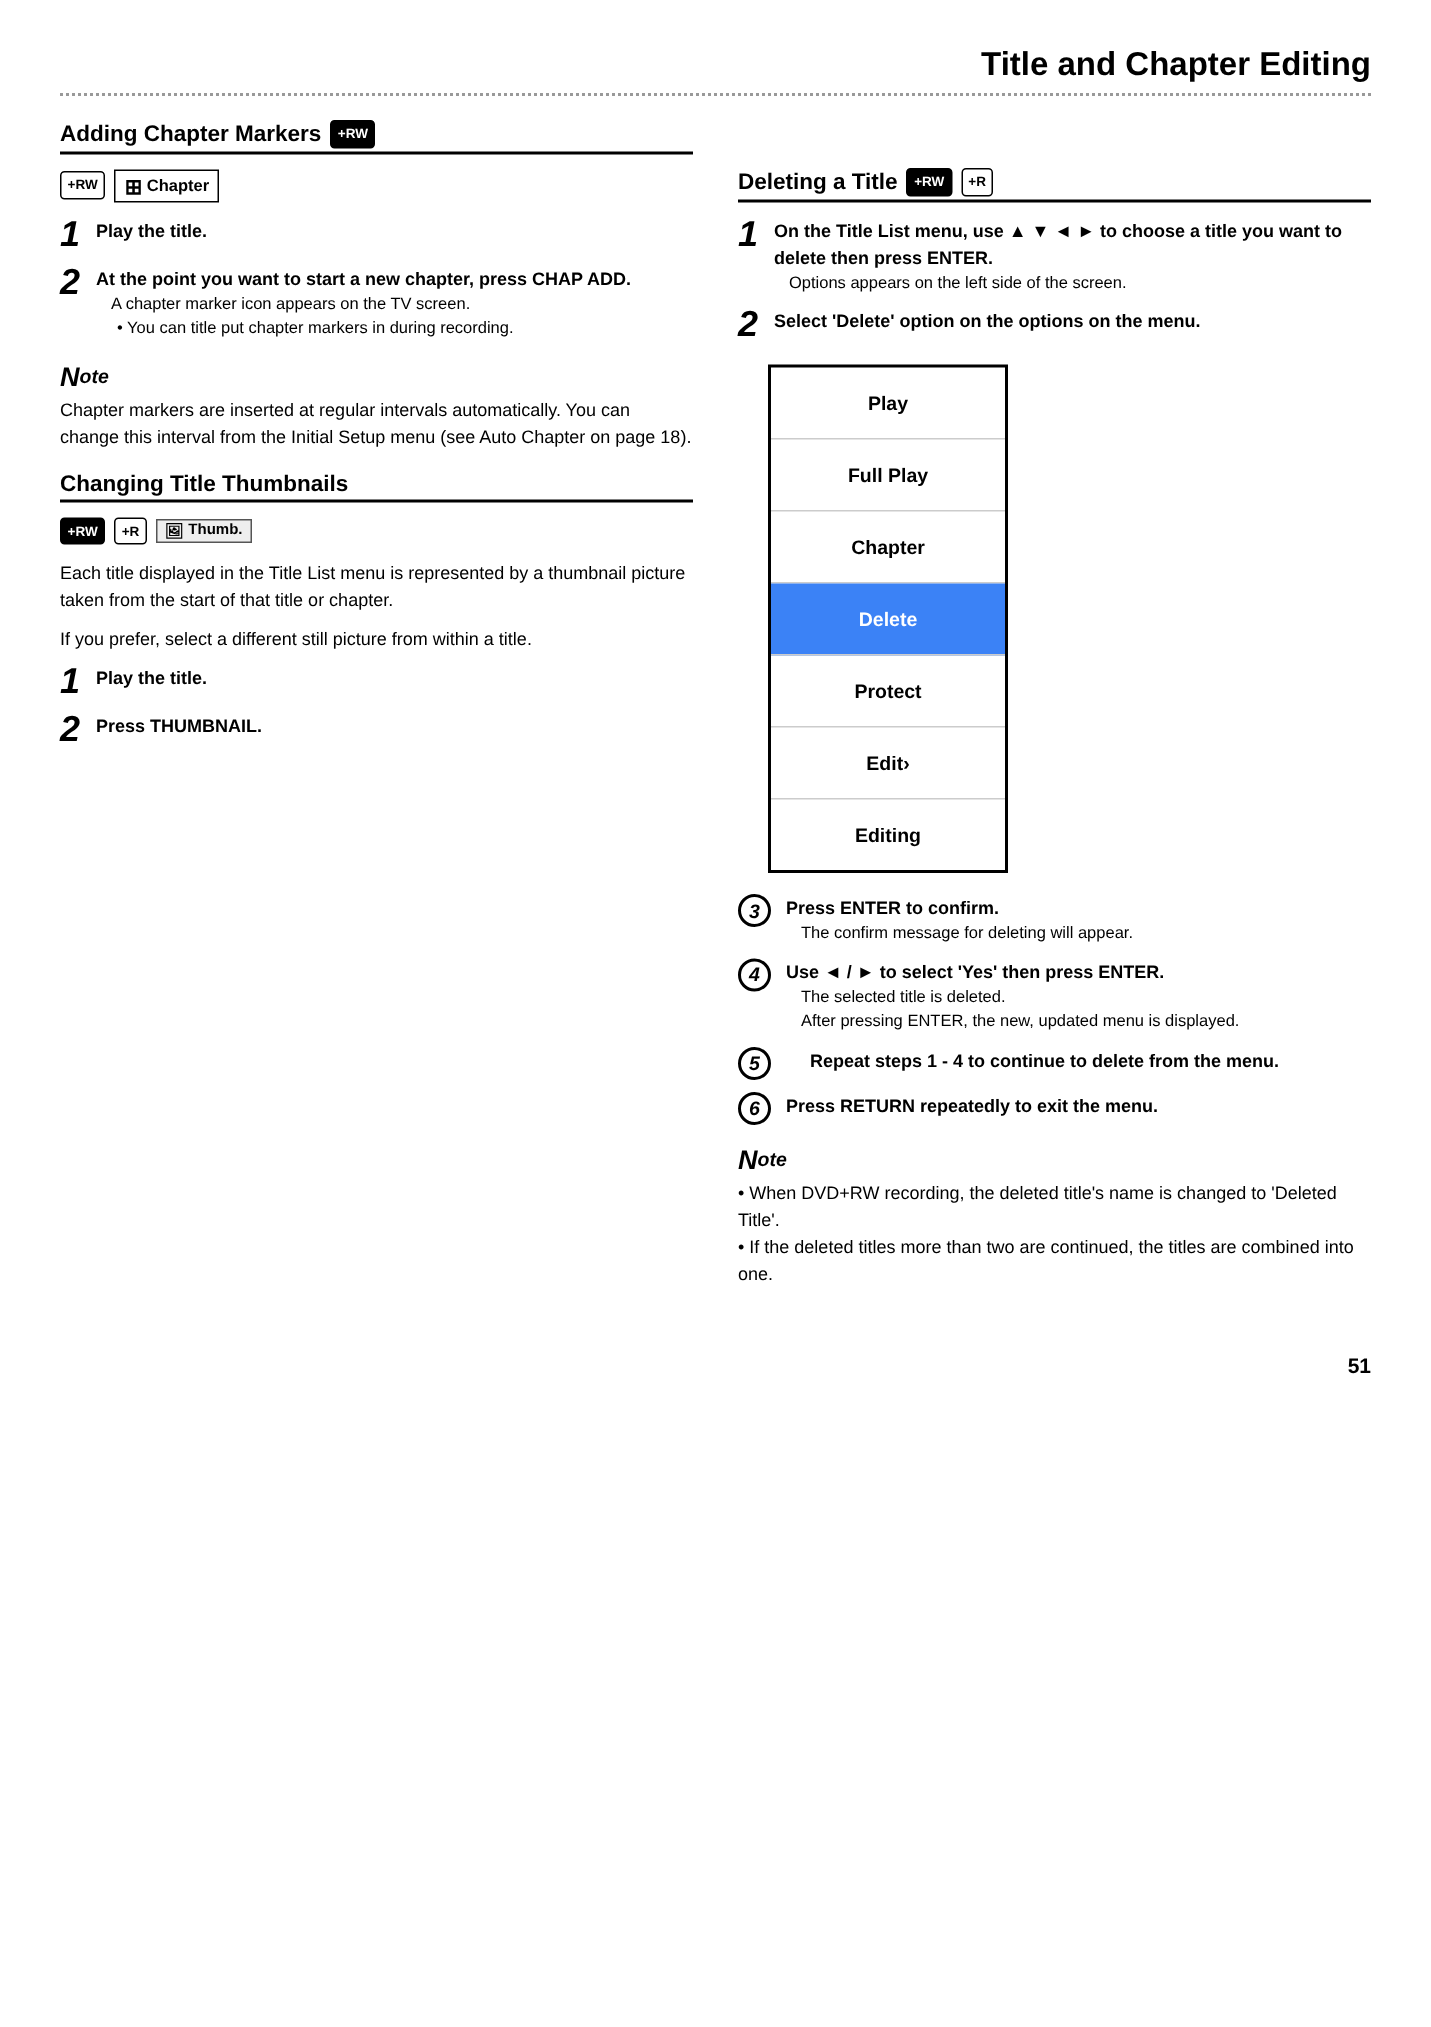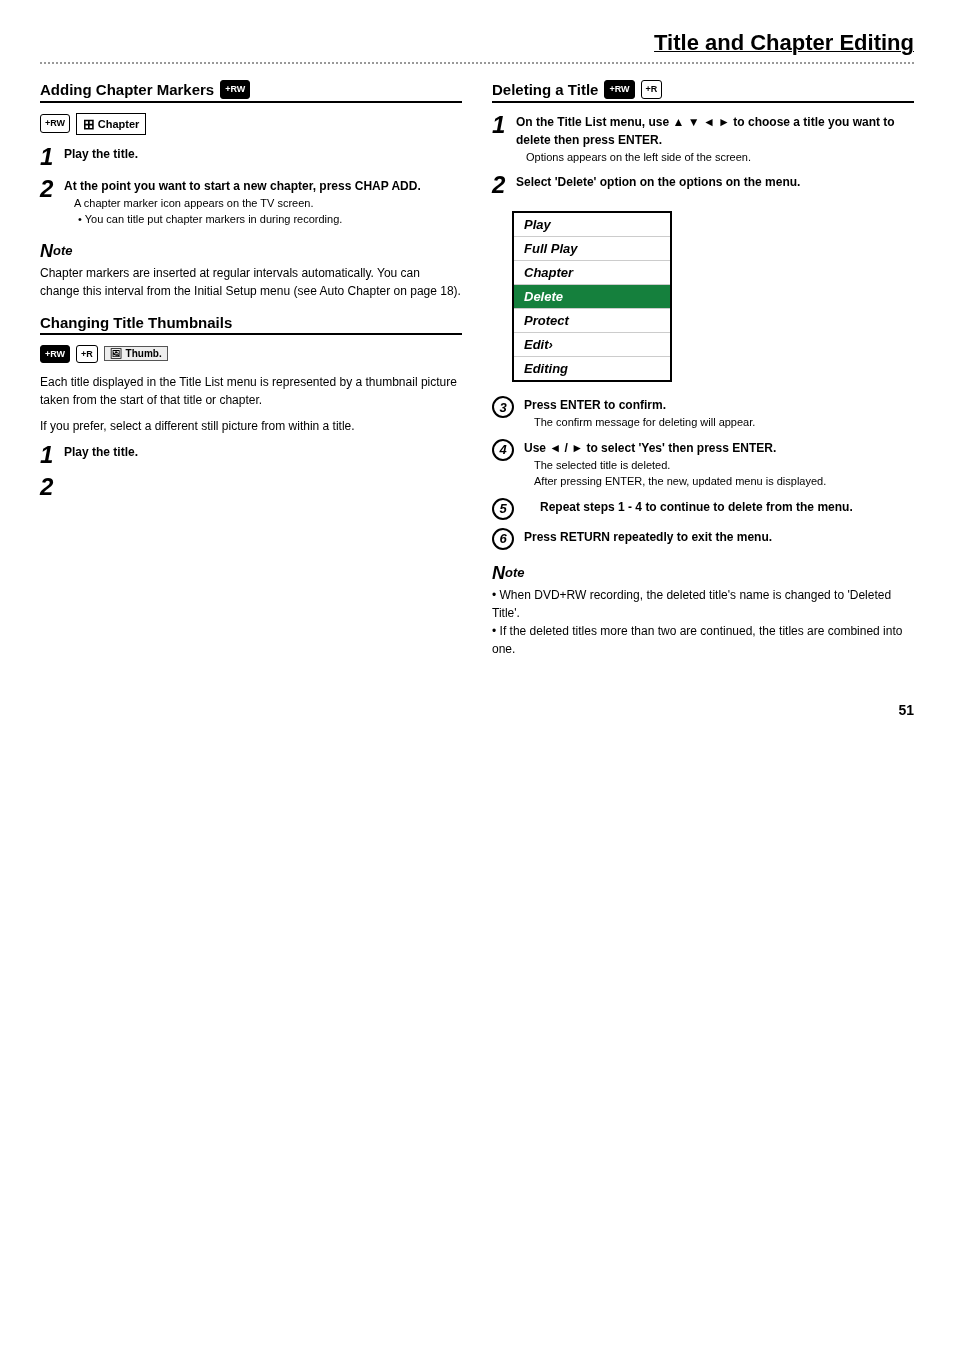--- a/index.html
+++ b/index.html
@@ -10,21 +10,20 @@
       color: #000;
       width: 954px;
       min-height: 1351px;
       padding: 30px 40px;
     }
 
     
     .page-header {
       text-align: right;
       margin-bottom: 6px;
-      text-decoration: underline;
     }
     .page-title {
       font-size: 22px;
       font-weight: bold;
     }
     .dotted-line {
       border: none;
       border-top: 2px dotted #999;
       margin-bottom: 16px;
     }
@@ -32,20 +31,21 @@
     
     .main-content {
       display: flex;
       gap: 30px;
     }
     .left-col {
       flex: 1;
     }
     .right-col {
       flex: 1;
+      margin-top: 32px;
     }
 
     
     .section-title {
       font-size: 15px;
       font-weight: bold;
       border-bottom: 2px solid #000;
       padding-bottom: 2px;
       margin-bottom: 10px;
       display: flex;
@@ -156,34 +156,33 @@
       font-weight: bold;
     }
 
     
     .menu-box {
       border: 2px solid #000;
       width: 160px;
       margin: 14px 0 14px 20px;
     }
     .menu-item {
-      padding: 4px 10px;
+      padding: 16px 10px;
       border-bottom: 1px solid #ccc;
       font-size: 13px;
       font-weight: bold;
       display: flex;
-      justify-content: flex-start;
-      align-items: center;
-      font-style: italic;
+      justify-content: center;
+      align-items: center;
     }
     .menu-item:last-child {
       border-bottom: none;
     }
     .menu-item.highlighted {
-      background: #15803d;
+      background: #3b82f6;
       color: #fff;
     }
 
     
     .thumb-badge {
       display: inline-flex;
       align-items: center;
       gap: 3px;
       border: 1.5px solid #555;
       padding: 1px 5px;
@@ -293,20 +292,23 @@
 
       <div class="steps-container">
         <div class="step">
           <span class="step-num">1</span>
           <div class="step-content">
             <strong>Play the title.</strong>
           </div>
         </div>
         <div class="step">
           <span class="step-num">2</span>
+          <div class="step-content">
+            <strong>Press THUMBNAIL.</strong>
+          </div>
         </div>
       </div>
     </div>
 
   </div>
 
   <div class="right-col">
 
     <div class="section">
       <div class="section-title">

